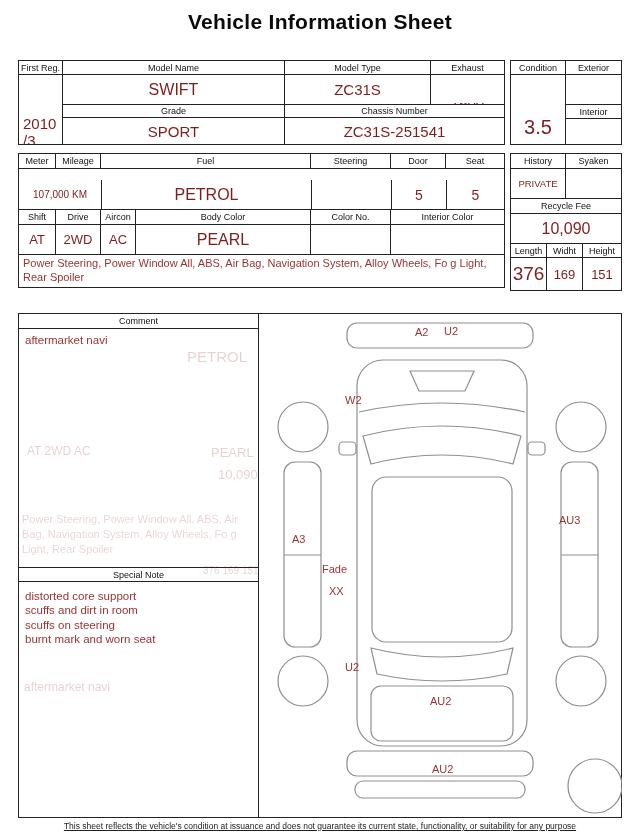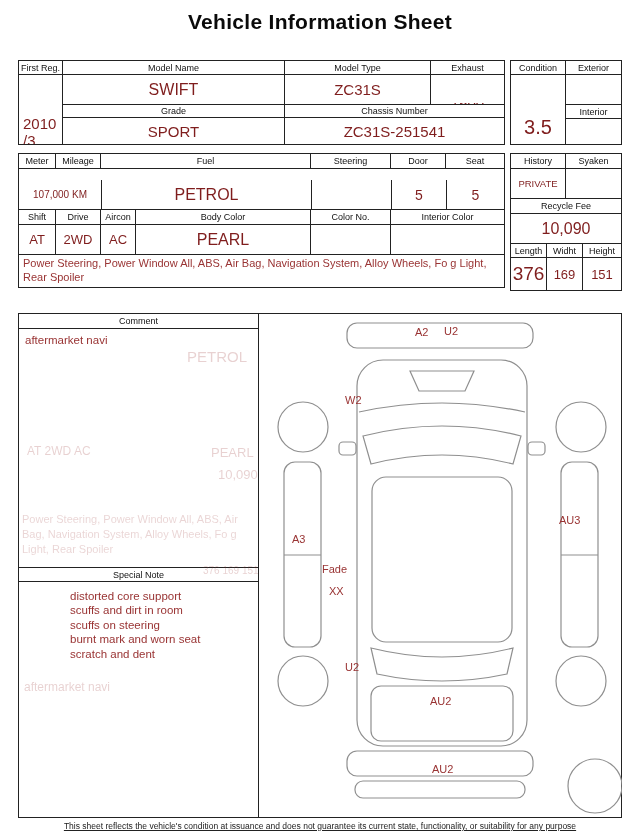--- a/index.html
+++ b/index.html
@@ -144,26 +144,25 @@
   </div>
 
   <div class="abs" style="left:18px;top:313px;width:604px;height:505px;border:1px solid #222;box-sizing:border-box;">
 
     <div class="col" style="position:absolute;left:0;top:0;width:240px;height:100%;border-right:1px solid #222;position:relative;">
       <div class="panel-hdr bb" style="height:15px;">Comment</div>
       <div style="height:238px;box-sizing:border-box;">
         <div class="comment-text">aftermarket navi</div>
       </div>
       <div class="panel-hdr" style="height:15px;border-top:1px solid #222;border-bottom:1px solid #222;">Special Note</div>
-      <div class="note-lines" style="flex:1;margin-left:45px;">
+      <div class="note-lines" style="flex:1;">
         <div>distorted core support</div>
         <div>scuffs and dirt in room</div>
         <div>scuffs on steering</div>
         <div>burnt mark and worn seat</div>
-        <div>scratch and dent</div>
       </div>
 
       <div class="ghost" style="left:168px;top:34px;font-size:15px;">PETROL</div>
       <div class="ghost" style="left:8px;top:130px;font-size:12px;">AT  2WD  AC</div>
       <div class="ghost" style="left:192px;top:131px;font-size:13px;">PEARL</div>
       <div class="ghost" style="left:199px;top:153px;font-size:13px;">10,090</div>
       <div class="ghost-block" style="left:3px;top:198px;width:233px;font-size:11px;">Power Steering, Power Window  All, ABS, Air Bag, Navigation System, Alloy Wheels, Fo g Light, Rear Spoiler</div>
       <div class="ghost" style="left:184px;top:251px;font-size:10px;">376  169  151</div>
       <div class="ghost" style="left:5px;top:366px;font-size:12px;">aftermarket navi</div>
     </div>

